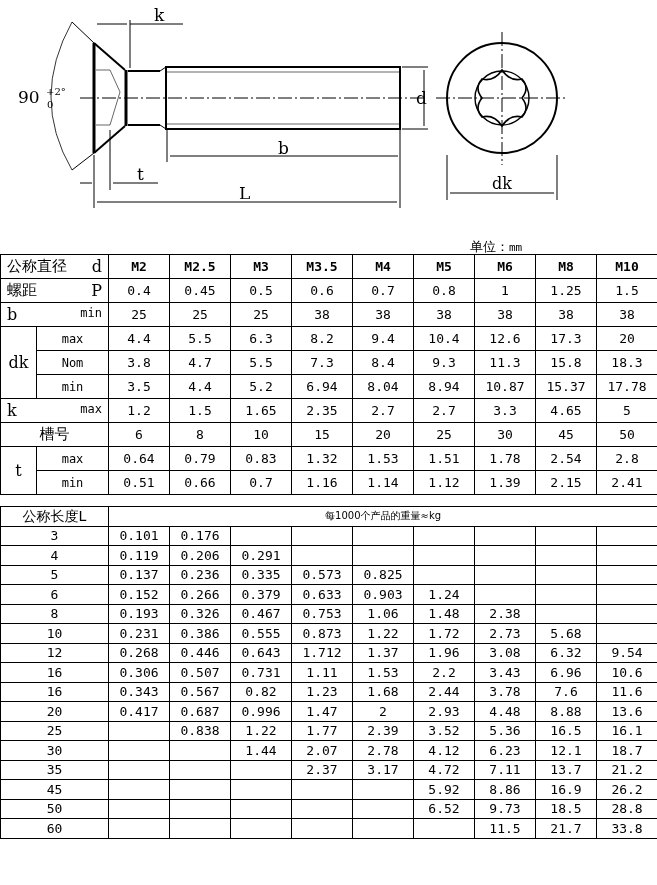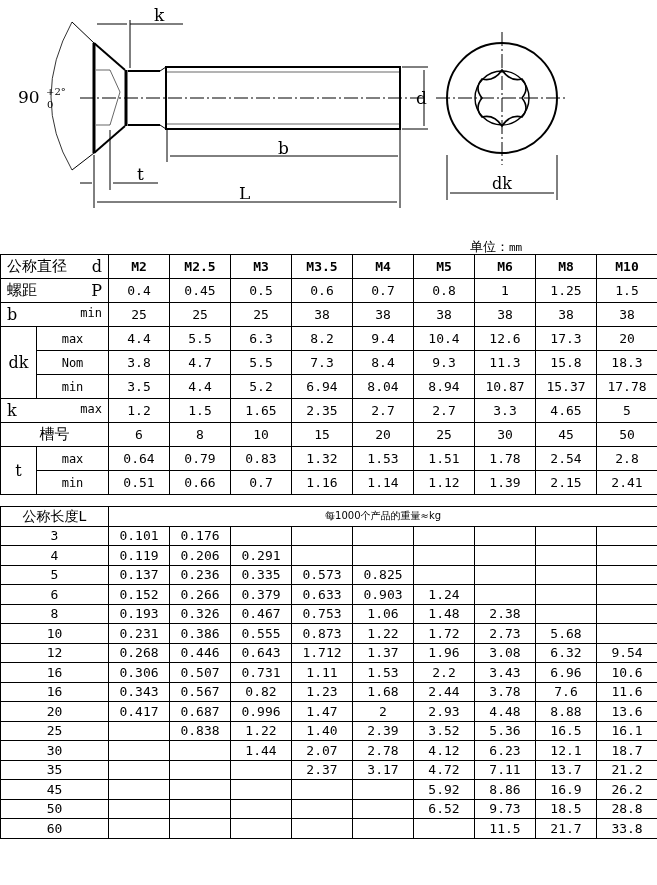--- a/index.html
+++ b/index.html
@@ -392,21 +392,21 @@
         <td>2.93</td>
         <td>4.48</td>
         <td>8.88</td>
         <td>13.6</td>
       </tr>
       <tr>
         <td>25</td>
         <td></td>
         <td>0.838</td>
         <td>1.22</td>
-        <td>1.40</td>
+        <td>1.77</td>
         <td>2.39</td>
         <td>3.52</td>
         <td>5.36</td>
         <td>16.5</td>
         <td>16.1</td>
       </tr>
       <tr>
         <td>30</td>
         <td></td>
         <td></td>

